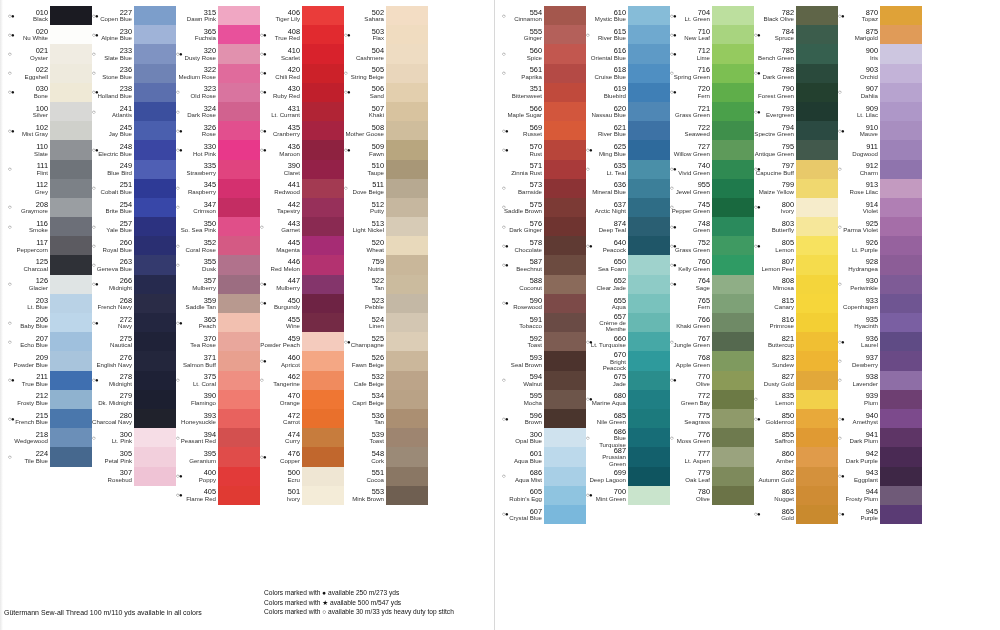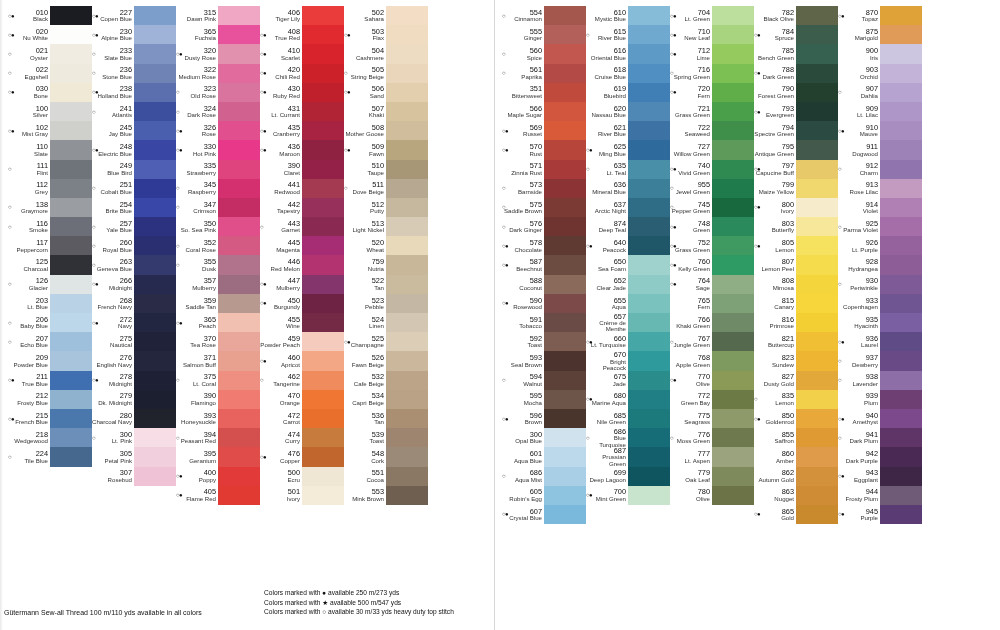--- a/index.html
+++ b/index.html
@@ -151,21 +151,21 @@
         </div><div class="swatch-row">
           <span class="mk"></span>
           <div class="lbl">
             <span class="num">112</span>
             <span class="nm">Grey</span>
           </div>
           <div class="chip" style="background: rgb(124, 129, 135);"></div>
         </div><div class="swatch-row">
           <span class="mk">○</span>
           <div class="lbl">
-            <span class="num">138</span>
+            <span class="num">208</span>
             <span class="nm">Graymore</span>
           </div>
           <div class="chip" style="background: rgb(154, 158, 162);"></div>
         </div><div class="swatch-row">
           <span class="mk">○</span>
           <div class="lbl">
             <span class="num">116</span>
             <span class="nm">Smoke</span>
           </div>
           <div class="chip" style="background: rgb(108, 111, 120);"></div>

